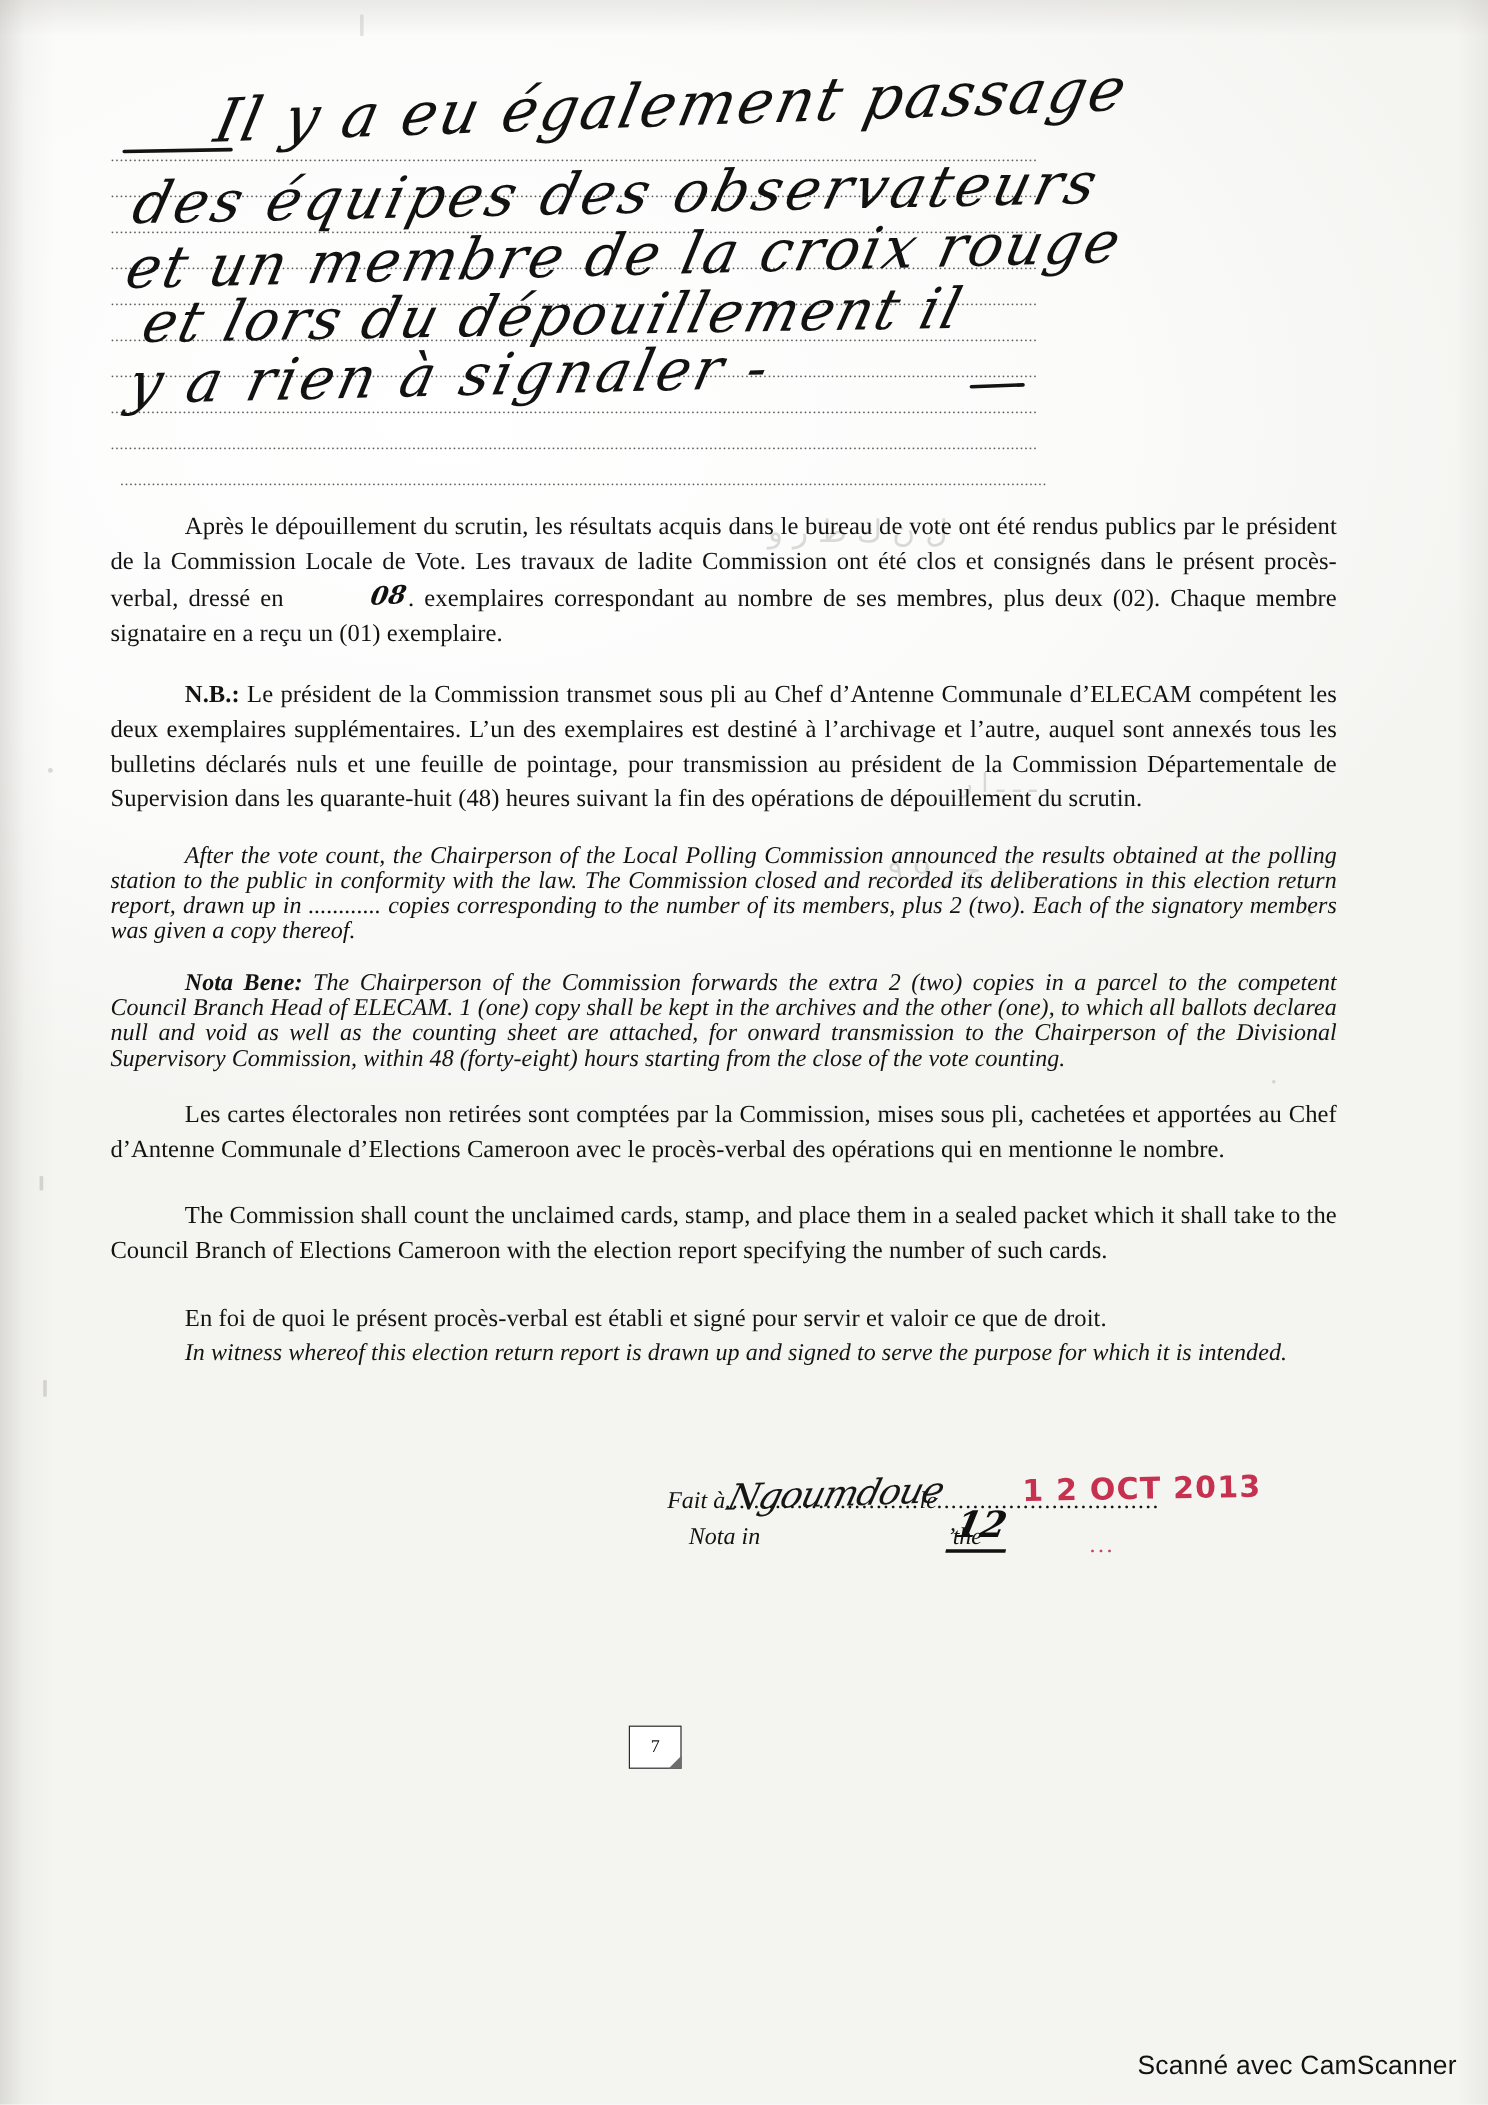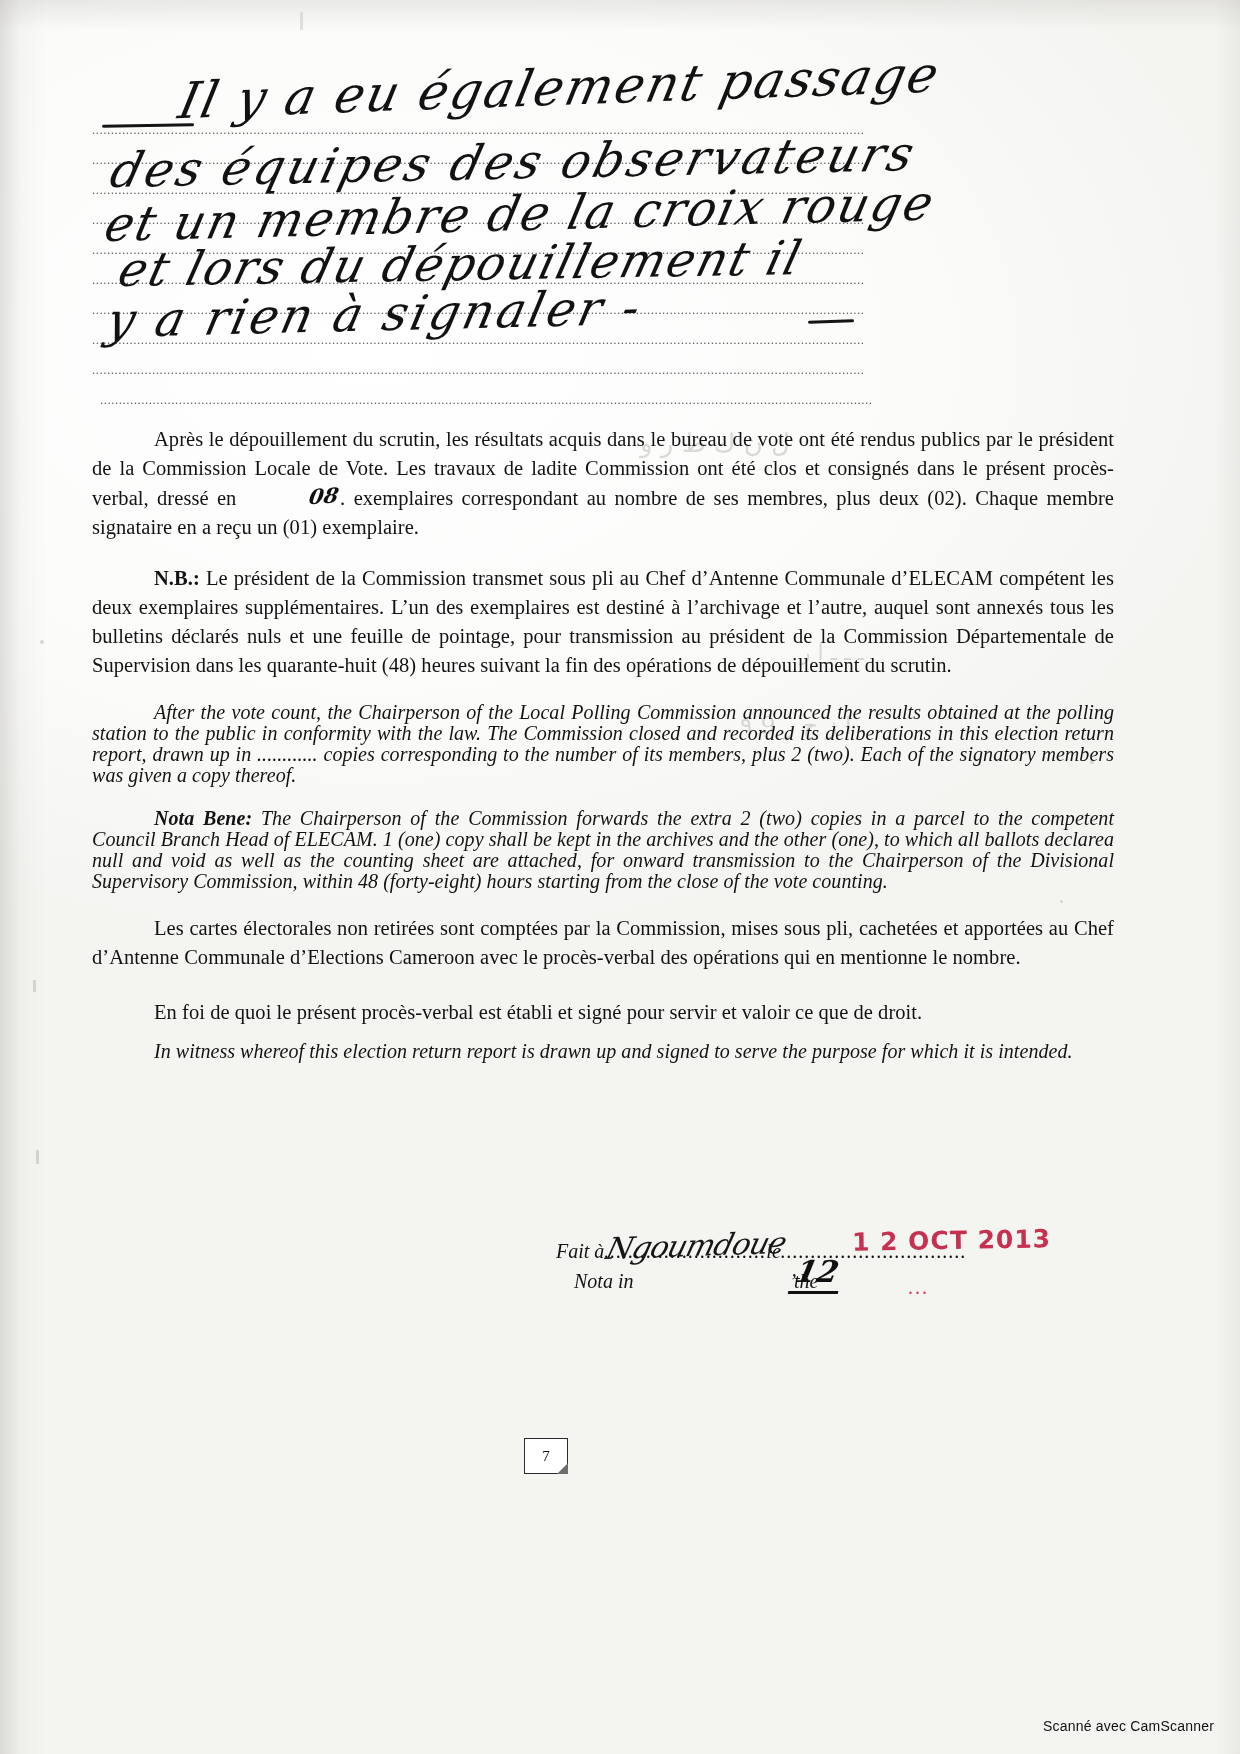--- a/index.html
+++ b/index.html
@@ -169,21 +169,21 @@
   .page-num::after{
     content:"";position:absolute;right:-1px;bottom:-1px;
     border-width:0 0 11px 11px;border-style:solid;
     border-color:transparent transparent #6d6d6d transparent;
   }
 
   
   .footer{
     position:absolute;right:26px;bottom:20px;
     font-family:"Liberation Sans", sans-serif;
-    font-size:14px;
+    font-size:22px;
     color:#111;
     letter-spacing:.2px;
   }
 
   .faint-mark{
     position:absolute;
     font-family:"DejaVu Serif", serif;
     color:#8e8b84;
     opacity:.30;
     white-space:nowrap;
@@ -237,22 +237,23 @@
     <p class="para"><span>Après le dépouillement du scrutin, les résultats acquis dans le bureau de vote ont été rendus publics par le président de la Commission Locale de Vote. Les travaux de ladite Commission ont été clos et consignés dans le présent procès-verbal, dressé en </span><span class="hw-inline">08</span><span>. exemplaires correspondant au nombre de ses membres, plus deux (02). Chaque membre signataire en a reçu un (01) exemplaire.</span></p>
 
     <p class="para"><span class="bold">N.B.:</span><span> Le président de la Commission transmet sous pli au Chef d’Antenne Communale d’ELECAM compétent les deux exemplaires supplémentaires. L’un des exemplaires est destiné à l’archivage et l’autre, auquel sont annexés tous les bulletins déclarés nuls et une feuille de pointage, pour transmission au président de la Commission Départementale de Supervision dans les quarante-huit (48) heures suivant la fin des opérations de dépouillement du scrutin.</span></p>
 
     <p class="para ital">After the vote count, the Chairperson of the Local Polling Commission announced the results obtained at the polling station to the public in conformity with the law. The Commission closed and recorded its deliberations in this election return report, drawn up in ............ copies corresponding to the number of its members, plus 2 (two). Each of the signatory members was given a copy thereof.</p>
 
     <p class="para ital"><span class="boldi">Nota Bene:</span><span> The Chairperson of the Commission forwards the extra 2 (two) copies in a parcel to the competent Council Branch Head of ELECAM. 1 (one) copy shall be kept in the archives and the other (one), to which all ballots declarea null and void as well as the counting sheet are attached, for onward transmission to the Chairperson of the Divisional Supervisory Commission, within 48 (forty-eight) hours starting from the close of the vote counting.</span></p>
 
     <p class="para" style="margin-bottom:26px;">Les cartes électorales non retirées sont comptées par la Commission, mises sous pli, cachetées et apportées au Chef d’Antenne Communale d’Elections Cameroon avec le procès-verbal des opérations qui en mentionne le nombre.</p>
 
-
-    <p class="para" style="margin-bottom:14px;">En foi de quoi le présent procès-verbal est établi et signé pour servir et valoir ce que de droit.</p>
+    <p class="para" style="margin-bottom:28px;">The Commission shall count the unclaimed cards, stamp, and place them in a sealed packet which it shall take to the Council Branch of Elections Cameroon with the election report specifying the number of such cards.</p>
+
+    <p class="para" style="margin-bottom:3px;">En foi de quoi le présent procès-verbal est établi et signé pour servir et valoir ce que de droit.</p>
 
     <p class="para ital" style="margin-bottom:0;">In witness whereof this election return report is drawn up and signed to serve the purpose for which it is intended.</p>
   </div>
 
   <div class="sign-zone">
     <div class="sign-row">
       <span>Fait à</span><span class="dots-sm">...........................</span><span>le</span><span class="dots-sm">...............................</span>
     </div>
     <div class="sign-row" style="padding-left:18px;">
       <span>Nota in</span>

